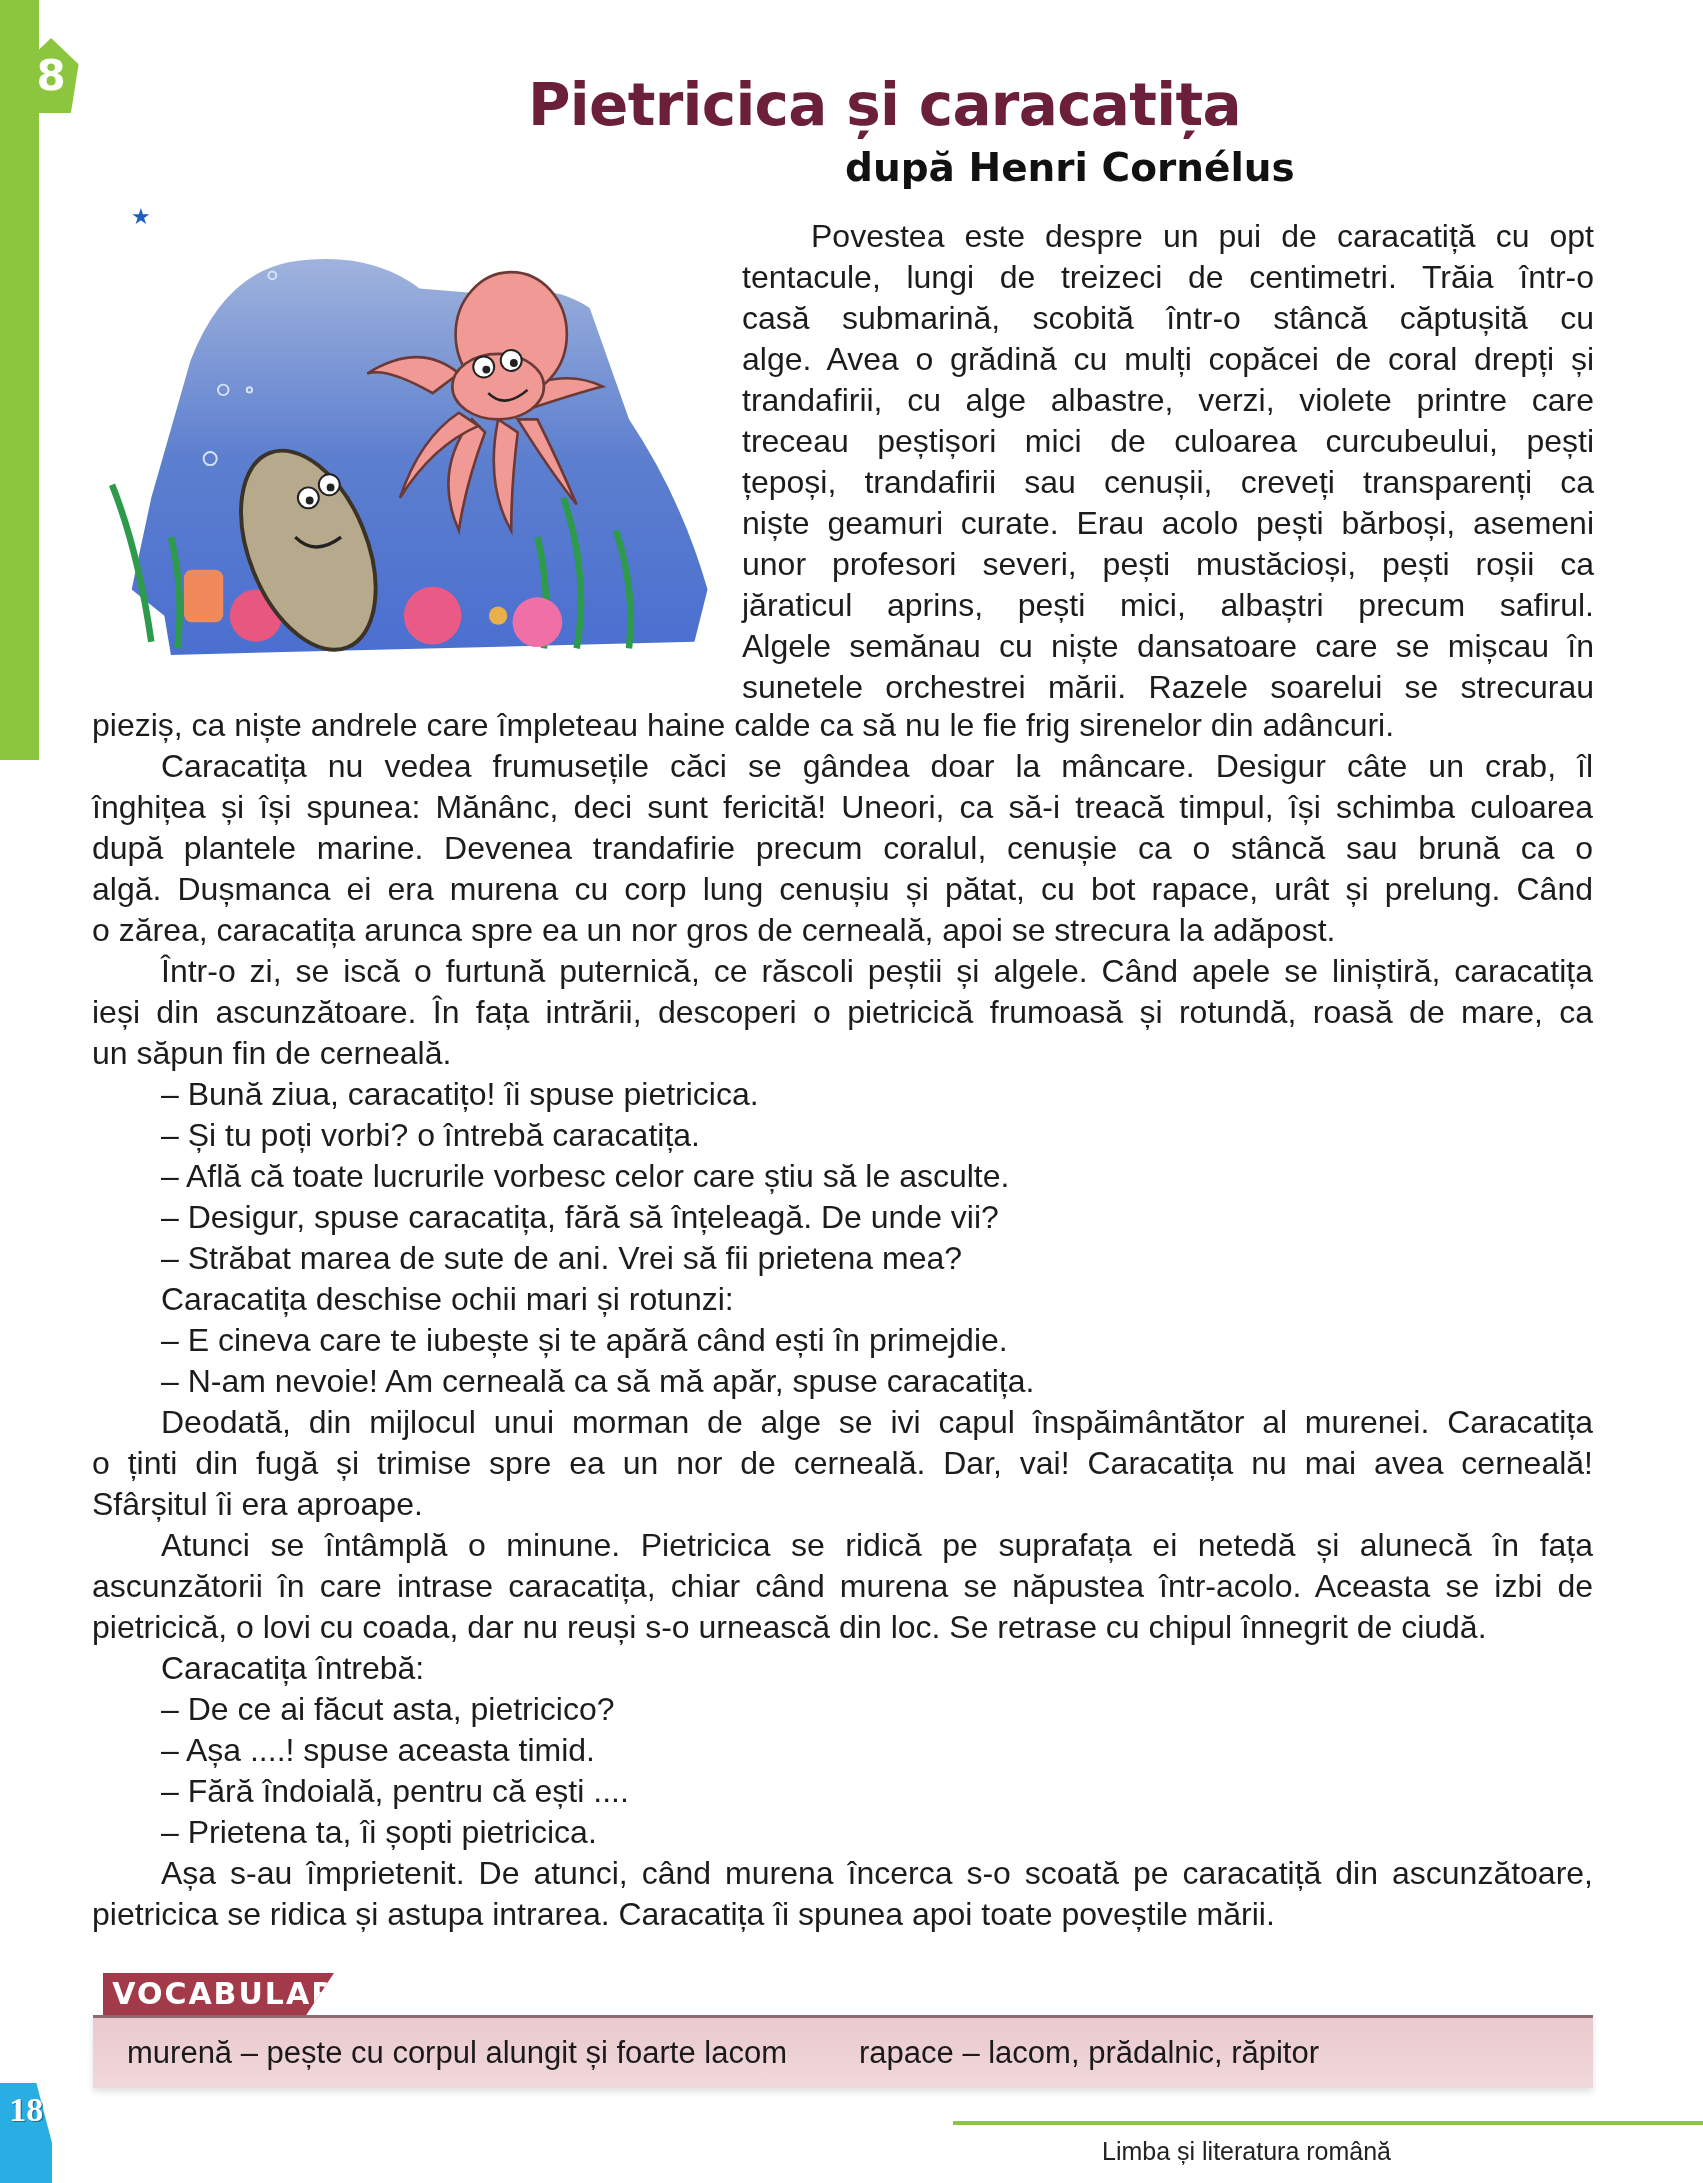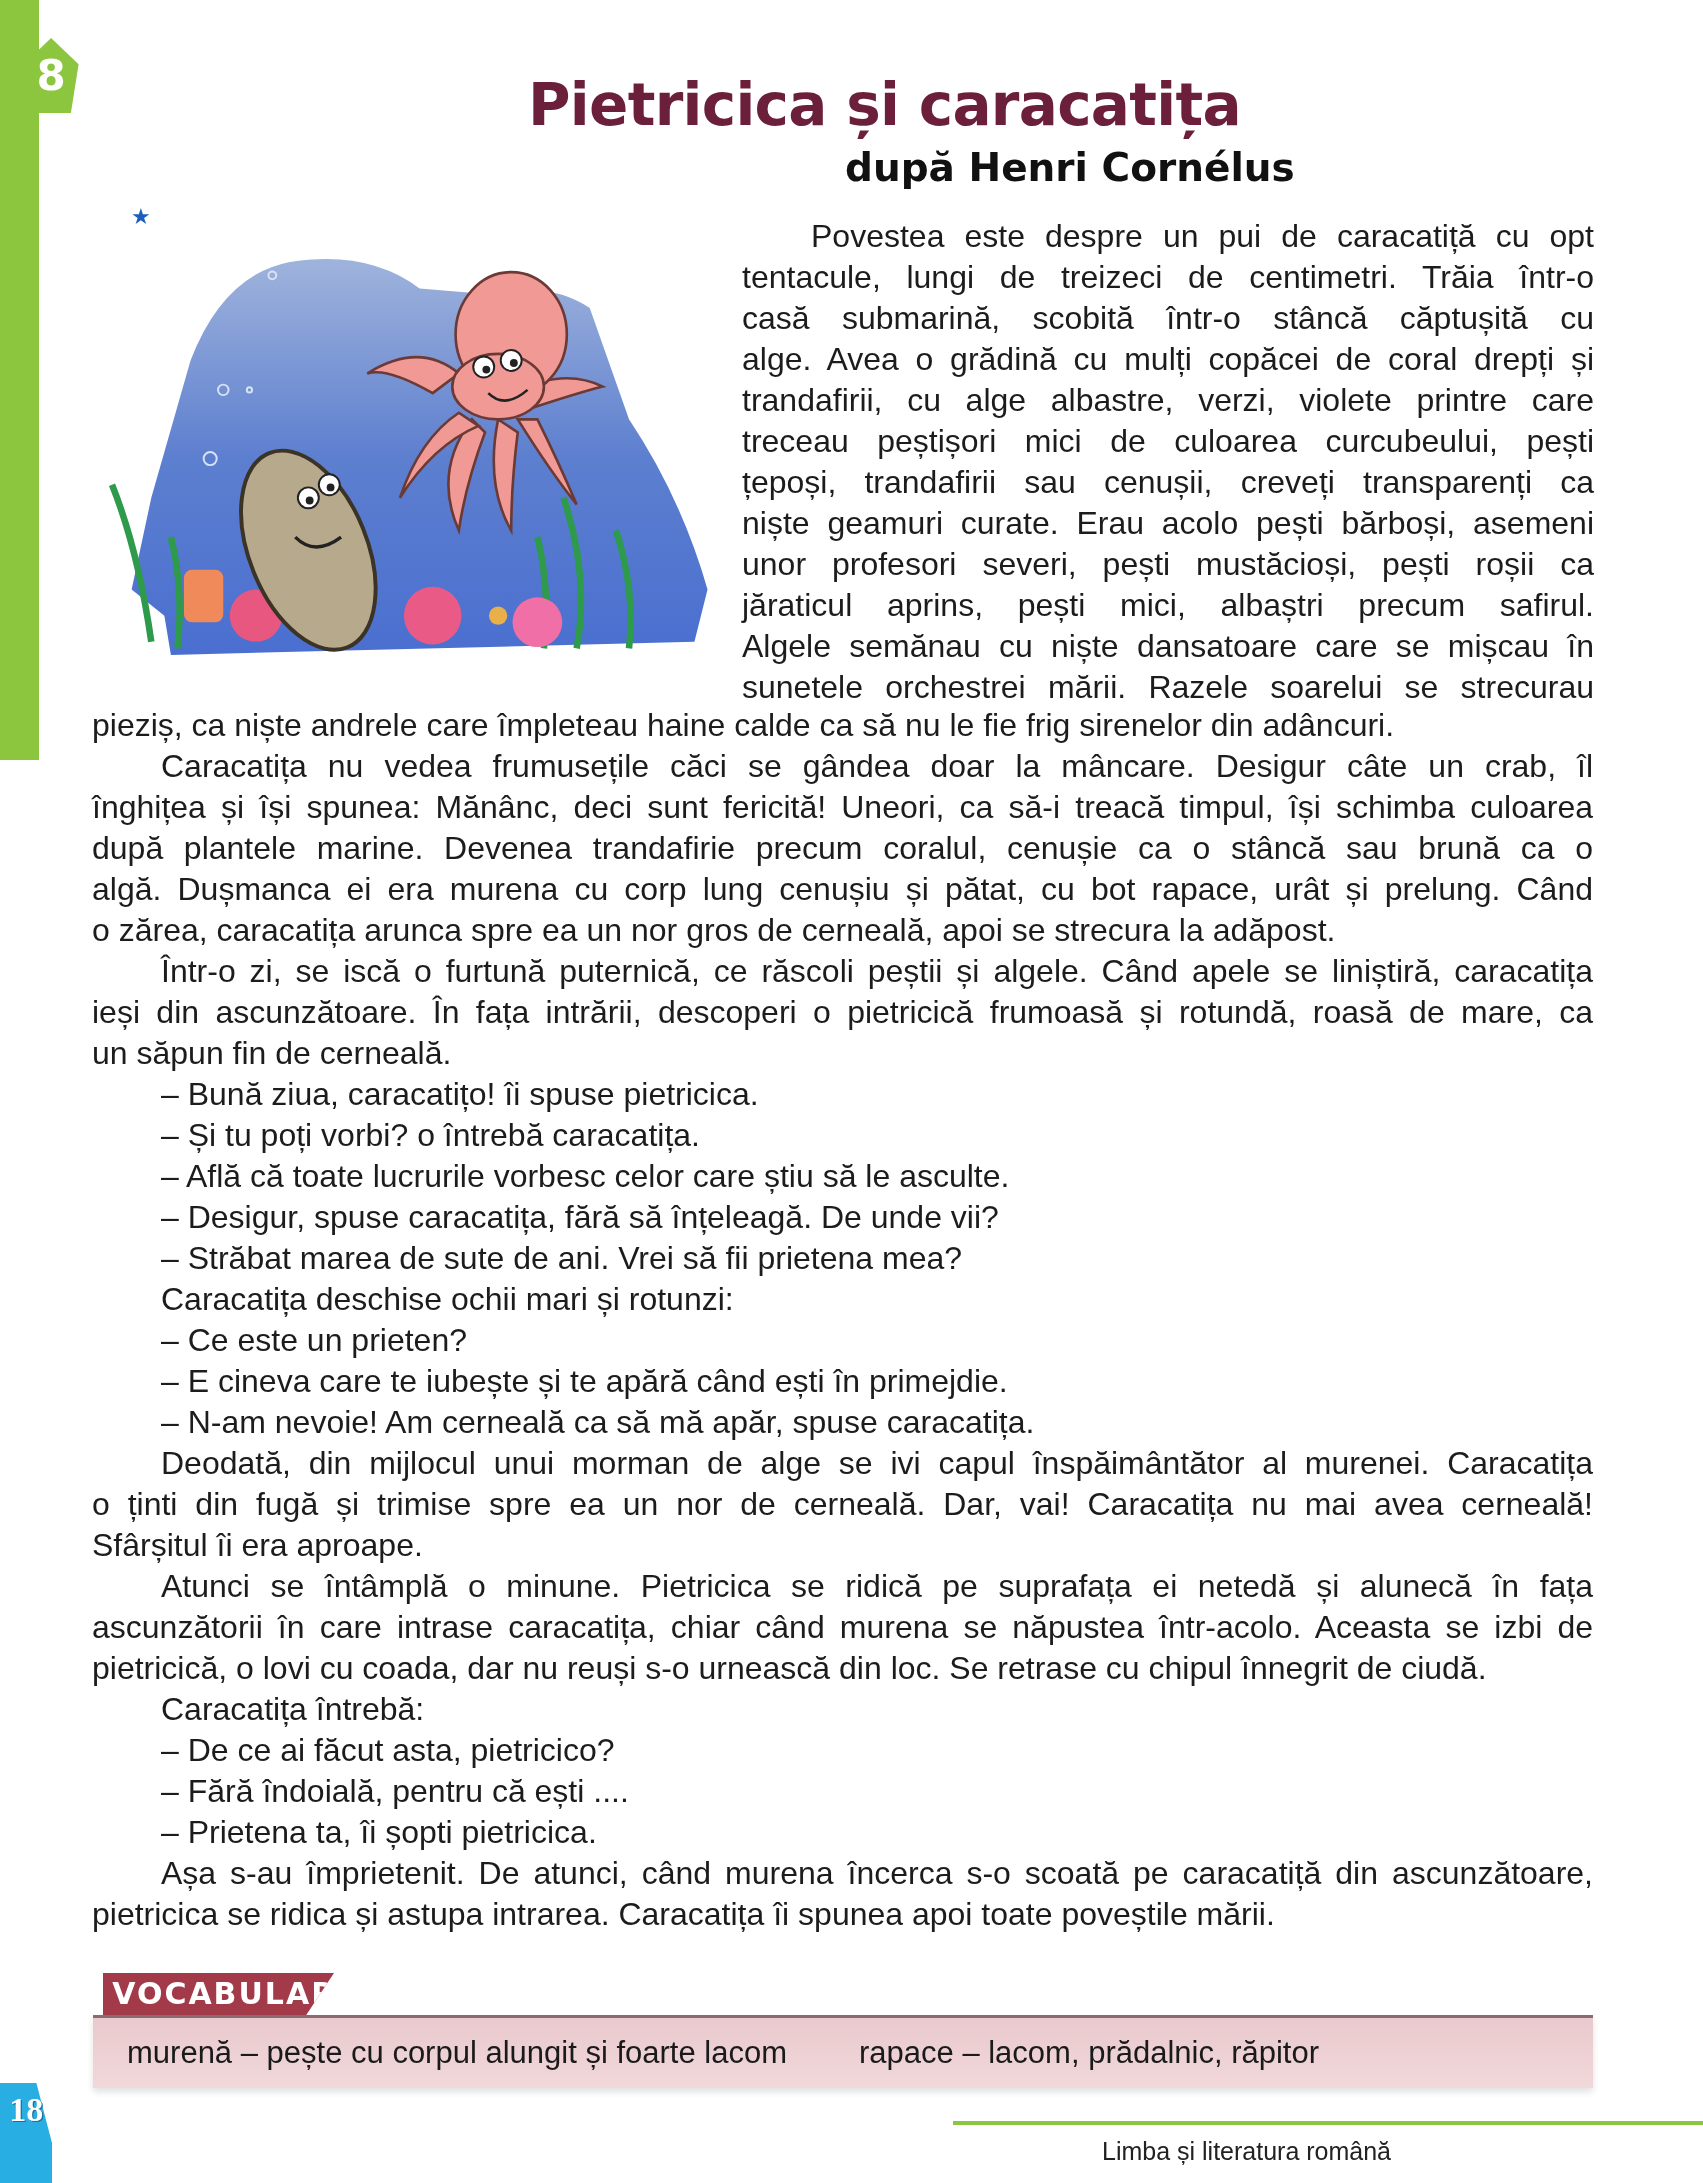--- a/index.html
+++ b/index.html
@@ -148,31 +148,31 @@
   <span class="line last">o zărea, caracatița arunca spre ea un nor gros de cerneală, apoi se strecura la adăpost.</span>
   <span class="line indent">Într-o zi, se iscă o furtună puternică, ce răscoli peștii și algele. Când apele se liniștiră, caracatița</span>
   <span class="line">ieși din ascunzătoare. În fața intrării, descoperi o pietricică frumoasă și rotundă, roasă de mare, ca</span>
   <span class="line last">un săpun fin de cerneală.</span>
   <span class="line last dialog">– Bună ziua, caracatițo! îi spuse pietricica.</span>
   <span class="line last dialog">– Și tu poți vorbi? o întrebă caracatița.</span>
   <span class="line last dialog">– Află că toate lucrurile vorbesc celor care știu să le asculte.</span>
   <span class="line last dialog">– Desigur, spuse caracatița, fără să înțeleagă. De unde vii?</span>
   <span class="line last dialog">– Străbat marea de sute de ani. Vrei să fii prietena mea?</span>
   <span class="line last dialog">Caracatița deschise ochii mari și rotunzi:</span>
-  <span class="line last dialog">– Ce este un prieten?</span>
   <span class="line last dialog">– E cineva care te iubește și te apără când ești în primejdie.</span>
   <span class="line last dialog">– N-am nevoie! Am cerneală ca să mă apăr, spuse caracatița.</span>
   <span class="line indent">Deodată, din mijlocul unui morman de alge se ivi capul înspăimântător al murenei. Caracatița</span>
   <span class="line">o ținti din fugă și trimise spre ea un nor de cerneală. Dar, vai! Caracatița nu mai avea cerneală!</span>
   <span class="line last">Sfârșitul îi era aproape.</span>
   <span class="line indent">Atunci se întâmplă o minune. Pietricica se ridică pe suprafața ei netedă și alunecă în fața</span>
   <span class="line">ascunzătorii în care intrase caracatița, chiar când murena se năpustea într-acolo. Aceasta se izbi de</span>
   <span class="line last">pietricică, o lovi cu coada, dar nu reuși s-o urnească din loc. Se retrase cu chipul înnegrit de ciudă.</span>
   <span class="line last dialog">Caracatița întrebă:</span>
   <span class="line last dialog">– De ce ai făcut asta, pietricico?</span>
+  <span class="line last dialog">– Așa ....! spuse aceasta timid.</span>
   <span class="line last dialog">– Fără îndoială, pentru că ești ....</span>
   <span class="line last dialog">– Prietena ta, îi șopti pietricica.</span>
   <span class="line indent">Așa s-au împrietenit. De atunci, când murena încerca s-o scoată pe caracatiță din ascunzătoare,</span>
   <span class="line last">pietricica se ridica și astupa intrarea. Caracatița îi spunea apoi toate poveștile mării.</span>
 </div>
 
 <div class="vocab-tab">VOCABULAR</div>
 <div class="vocab-band">
   <span class="vocab-entry"><span class="vocab-term">murenă</span><span> – pește cu corpul alungit și foarte lacom</span></span>
   <span class="vocab-entry"><span class="vocab-term">rapace</span><span> – lacom, prădalnic, răpitor</span></span>

